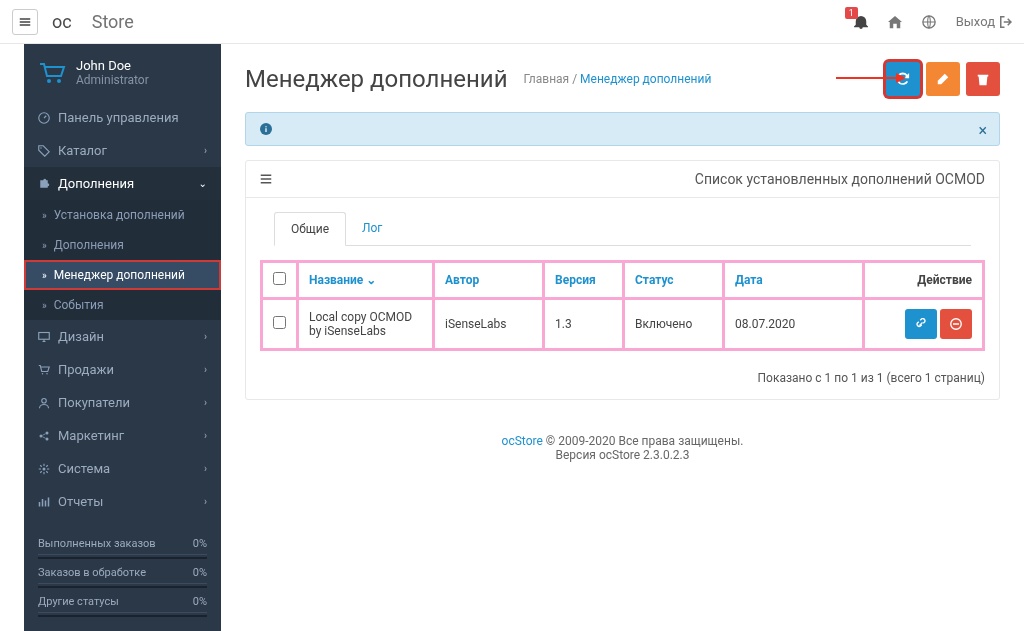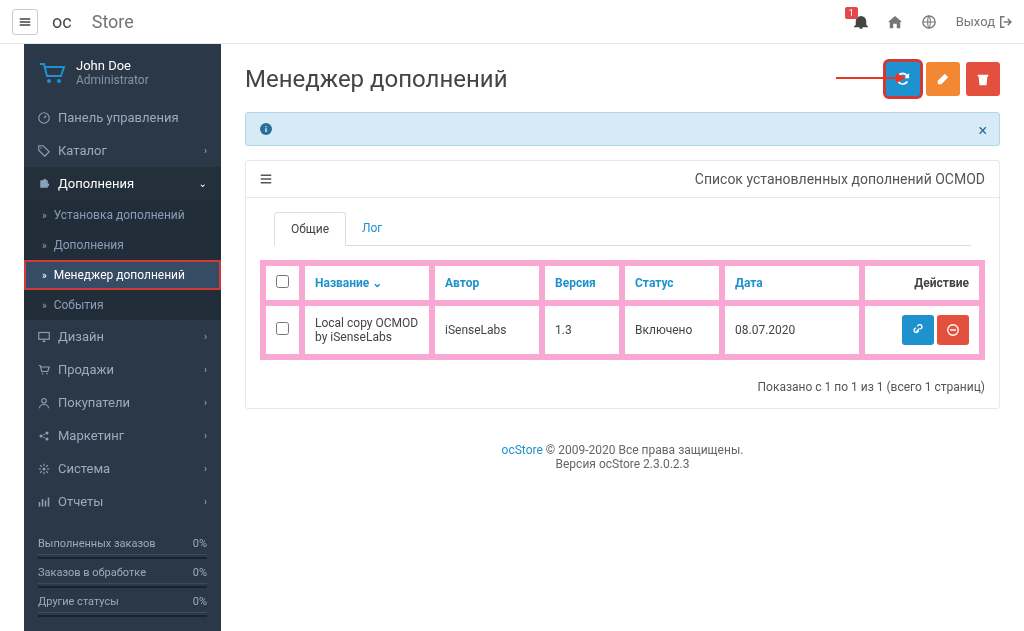--- a/index.html
+++ b/index.html
@@ -56,21 +56,21 @@
 
 .panel { margin: 0 24px 20px; border: 1px solid #e8e8e8; border-radius: 3px; }
 .panel-head { padding: 10px 14px; border-bottom: 1px solid #e8e8e8; font-size: 14px; color: #555; display: flex; align-items: center; gap: 22px; justify-content: space-between; }
 .tabs { display: flex; border-bottom: 1px solid #ddd; margin: 14px 28px 0; }
 .tab { padding: 9px 16px; font-size: 12px; cursor: pointer; }
 .tab.active { border: 1px solid #ddd; border-bottom: 1px solid #fff; background: #fff; border-radius: 3px 3px 0 0; margin-bottom: -1px; }
 .tab:not(.active) { color: #1e91cf; }
 
 .table-wrap { padding: 14px; }
 table { width: 100%; border-collapse: collapse; font-size: 12px; }
-th, td { border: 6px solid #f9a8d4; padding: 9px 10px; text-align: left; vertical-align: middle; }
+th, td { border: 3px solid #f9a8d4; padding: 9px 10px; text-align: left; vertical-align: middle; }
 th { font-weight: bold; }
 th a { color: #1e91cf; text-decoration: none; }
 .col-act { text-align: right; }
 .tbl-btn { width: 32px; height: 30px; border: none; border-radius: 3px; color: #fff; cursor: pointer; display: inline-flex; align-items: center; justify-content: center; }
 .tbl-blue { background: #1e91cf; }
 .tbl-red { background: #e3503e; }
 .pager { text-align: right; font-size: 12px; color: #555; padding: 6px 14px 14px; }
 
 .footer { text-align: center; font-size: 12px; color: #666; padding: 14px; }
 .footer a { color: #1e91cf; text-decoration: none; }
@@ -261,20 +261,23 @@
           <span>Другие статусы</span>
           <span>0%</span>
         </div>
         <div class="bar"></div>
     </div>
   </aside>
 
   <main class="content">
     <div class="page-head">
       <h1 class="page-title">Менеджер дополнений</h1>
+      <div class="breadcrumb">
+        <span>Главная</span> / <a>Менеджер дополнений</a>
+      </div>
       <div class="head-spacer"></div>
       <svg class="arrow-ann" width="70" height="12" viewBox="0 0 70 12">
           <line x1="0" y1="6" x2="60" y2="6" stroke="#e32" stroke-width="2"></line>
           <path d="M60 1l10 5-10 5z" fill="#e32"></path>
         </svg>
       <div class="action-btns">
         <button class="btn btn-highlight">
             <svg class="ico" viewBox="0 0 16 16">
               <path d="M13 3a7 7 0 10.9 8l-1.8-.7A5 5 0 1111.5 4.5L9 7h6V1z" fill="#fff"></path>
             </svg>

